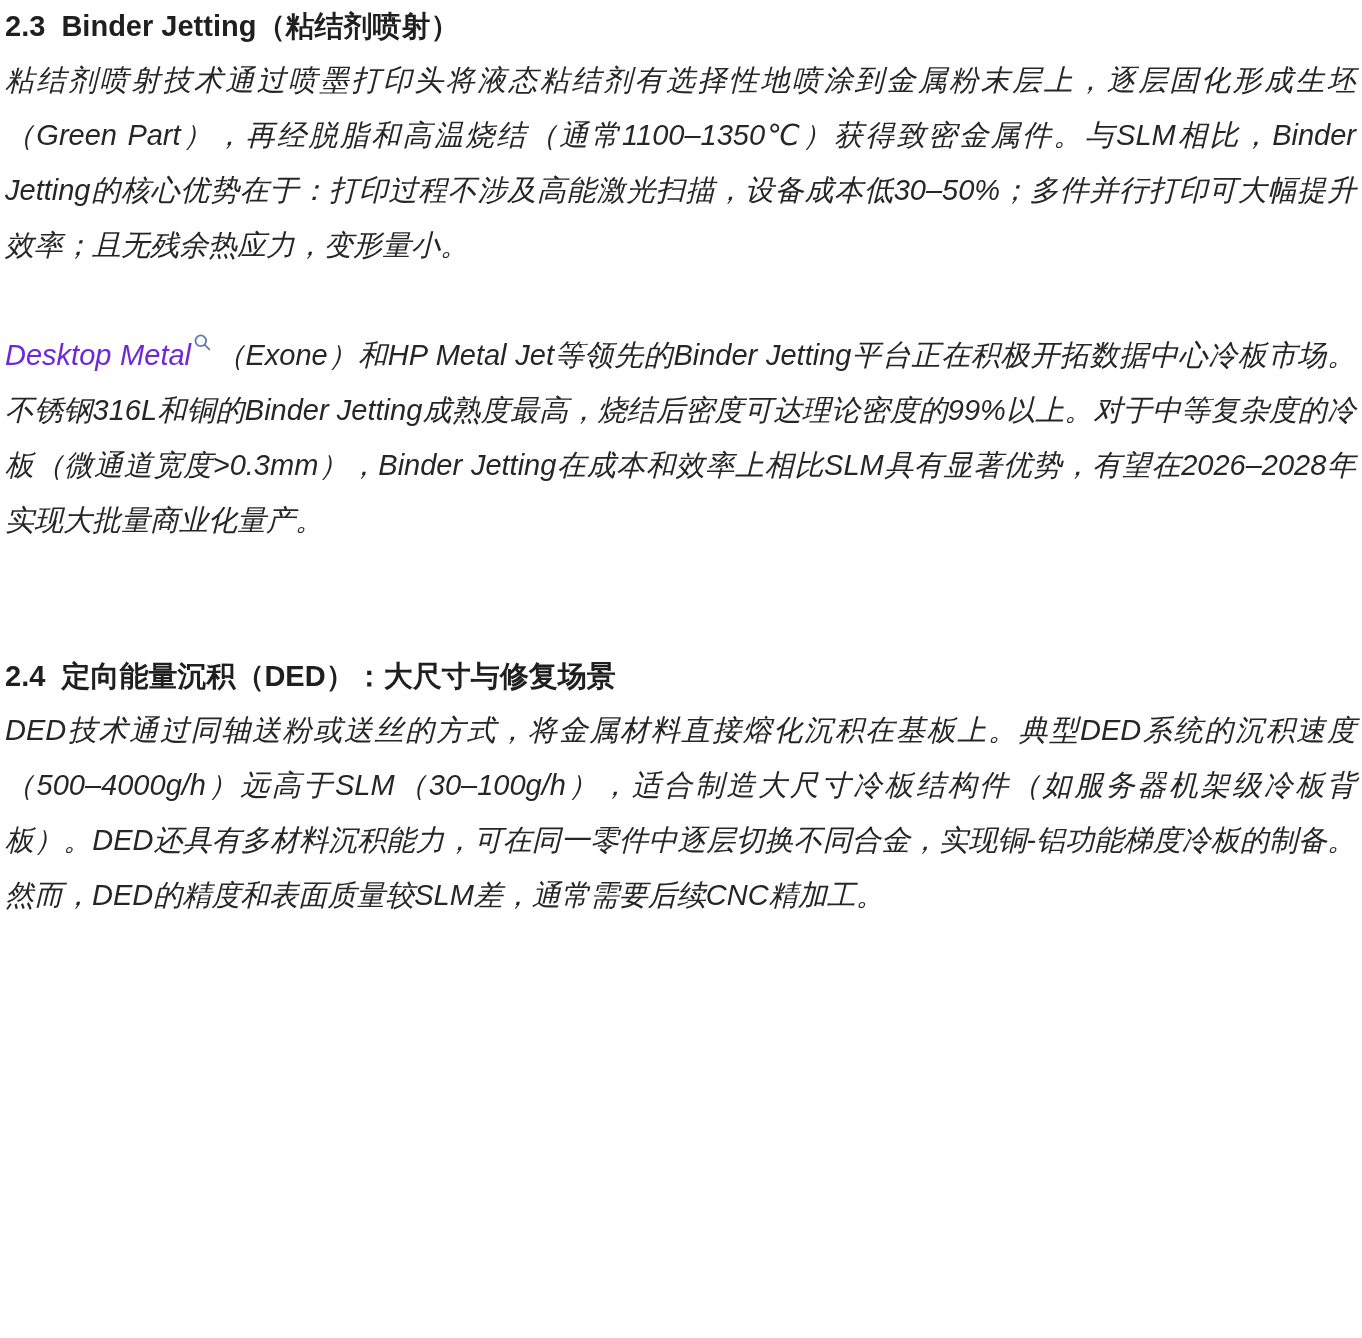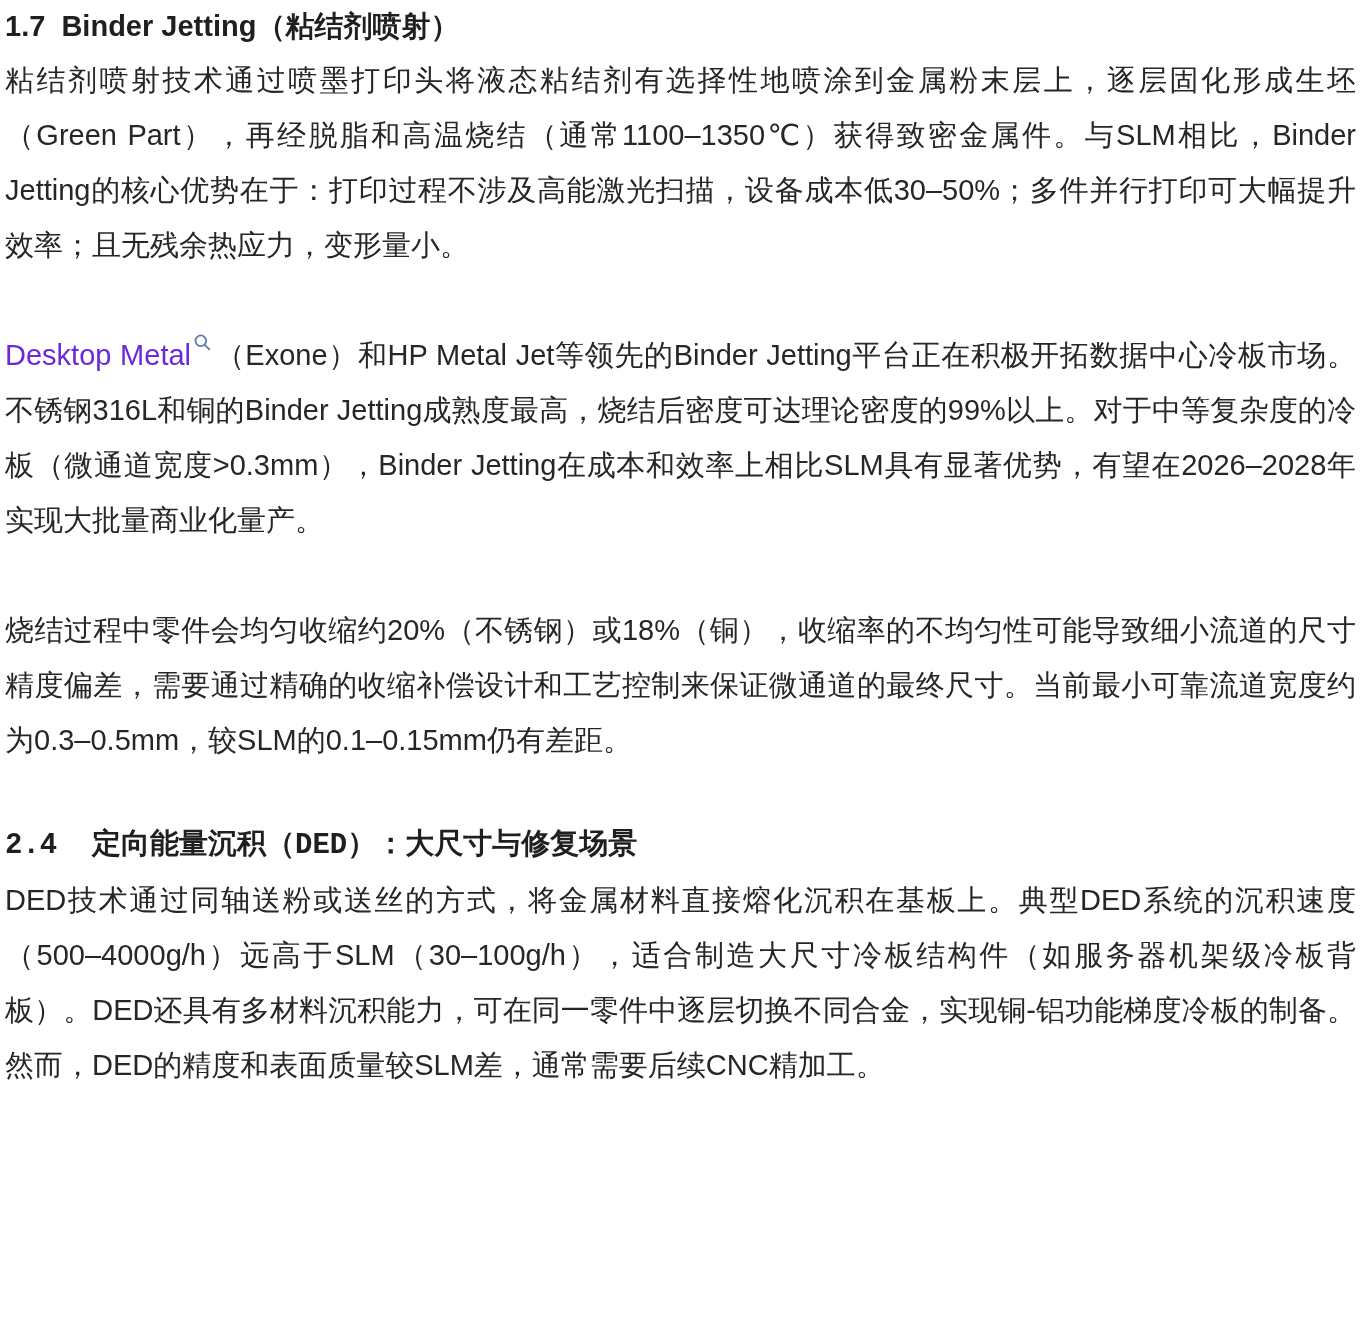--- a/index.html
+++ b/index.html
@@ -15,60 +15,60 @@
   }
   main { display: block; }
   h2 {
     font-size: 29px;
     line-height: 42px;
     font-weight: 700;
     margin: 0 0 6px 0;
     color: #1f1f1f;
     white-space: pre-wrap;
   }
-  h2.sect-gap { margin-top: 57px; font-family: Liberation Mono, monospace; }
+  h2.sect-gap { margin-top: 107px; }
   p {
     font-size: 29px;
     line-height: 55px;
     margin: 0 0 55px 0;
     text-align: justify;
     text-justify: inter-ideograph;
     word-break: break-word;
+    font-style: italic;
   }
   a.ref-link {
     color: #6d28d9;
     text-decoration: none;
     cursor: pointer;
   }
   .sup-icon {
     display: inline-block;
     vertical-align: 13px;
     margin: 0 3px 0 2px;
     line-height: 0;
   }
   .sup-icon svg { display: inline-block; }
 </style>
 </head>
 <body>
 
 <main>
 
-  <h2>1.7  Binder Jetting（粘结剂喷射）</h2>
+  <h2>2.3  Binder Jetting（粘结剂喷射）</h2>
 
   <p>粘结剂喷射技术通过喷墨打印头将液态粘结剂有选择性地喷涂到金属粉末层上，逐层固化形成生坯（Green Part），再经脱脂和高温烧结（通常1100–1350℃）获得致密金属件。与SLM相比，Binder Jetting的核心优势在于：打印过程不涉及高能激光扫描，设备成本低30–50%；多件并行打印可大幅提升效率；且无残余热应力，变形量小。</p>
 
   <p>
     <a class="ref-link">
       <span>Desktop Metal</span><span class="sup-icon">
         <svg width="19" height="19" viewBox="0 0 20 20" aria-hidden="true">
           <circle cx="8.2" cy="8.2" r="5.6" fill="none" stroke="#5b7ab8" stroke-width="1.9"></circle>
           <line x1="12.4" y1="12.4" x2="17.2" y2="17.2" stroke="#5b7ab8" stroke-width="1.9" stroke-linecap="round"></line>
         </svg>
       </span></a><span>（Exone）和HP Metal Jet等领先的Binder Jetting平台正在积极开拓数据中心冷板市场。不锈钢316L和铜的Binder Jetting成熟度最高，烧结后密度可达理论密度的99%以上。对于中等复杂度的冷板（微通道宽度&gt;0.3mm），Binder Jetting在成本和效率上相比SLM具有显著优势，有望在2026–2028年实现大批量商业化量产。</span>
   </p>
 
-  <p>烧结过程中零件会均匀收缩约20%（不锈钢）或18%（铜），收缩率的不均匀性可能导致细小流道的尺寸精度偏差，需要通过精确的收缩补偿设计和工艺控制来保证微通道的最终尺寸。当前最小可靠流道宽度约为0.3–0.5mm，较SLM的0.1–0.15mm仍有差距。</p>
 
   <h2 class="sect-gap">2.4  定向能量沉积（DED）：大尺寸与修复场景</h2>
 
   <p>DED技术通过同轴送粉或送丝的方式，将金属材料直接熔化沉积在基板上。典型DED系统的沉积速度（500–4000g/h）远高于SLM（30–100g/h），适合制造大尺寸冷板结构件（如服务器机架级冷板背板）。DED还具有多材料沉积能力，可在同一零件中逐层切换不同合金，实现铜-铝功能梯度冷板的制备。然而，DED的精度和表面质量较SLM差，通常需要后续CNC精加工。</p>
 
 </main>
 
 </body></html>

